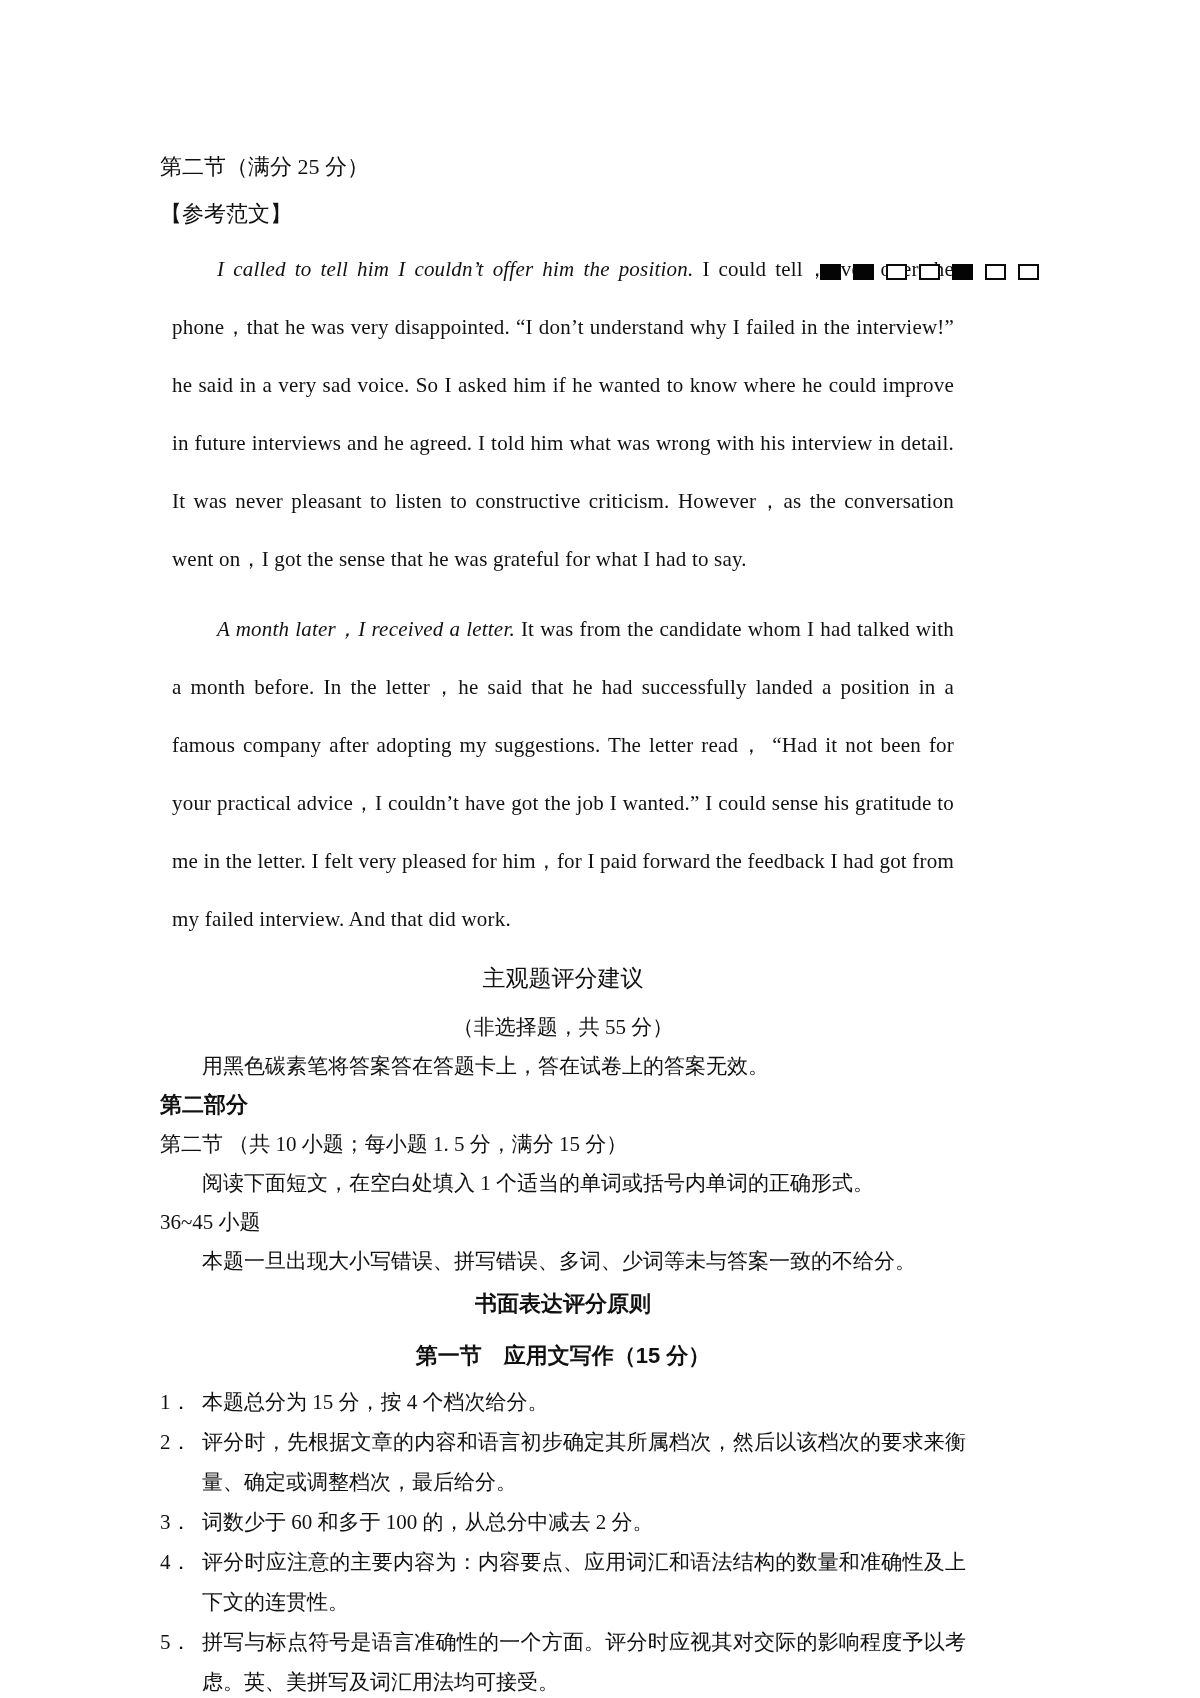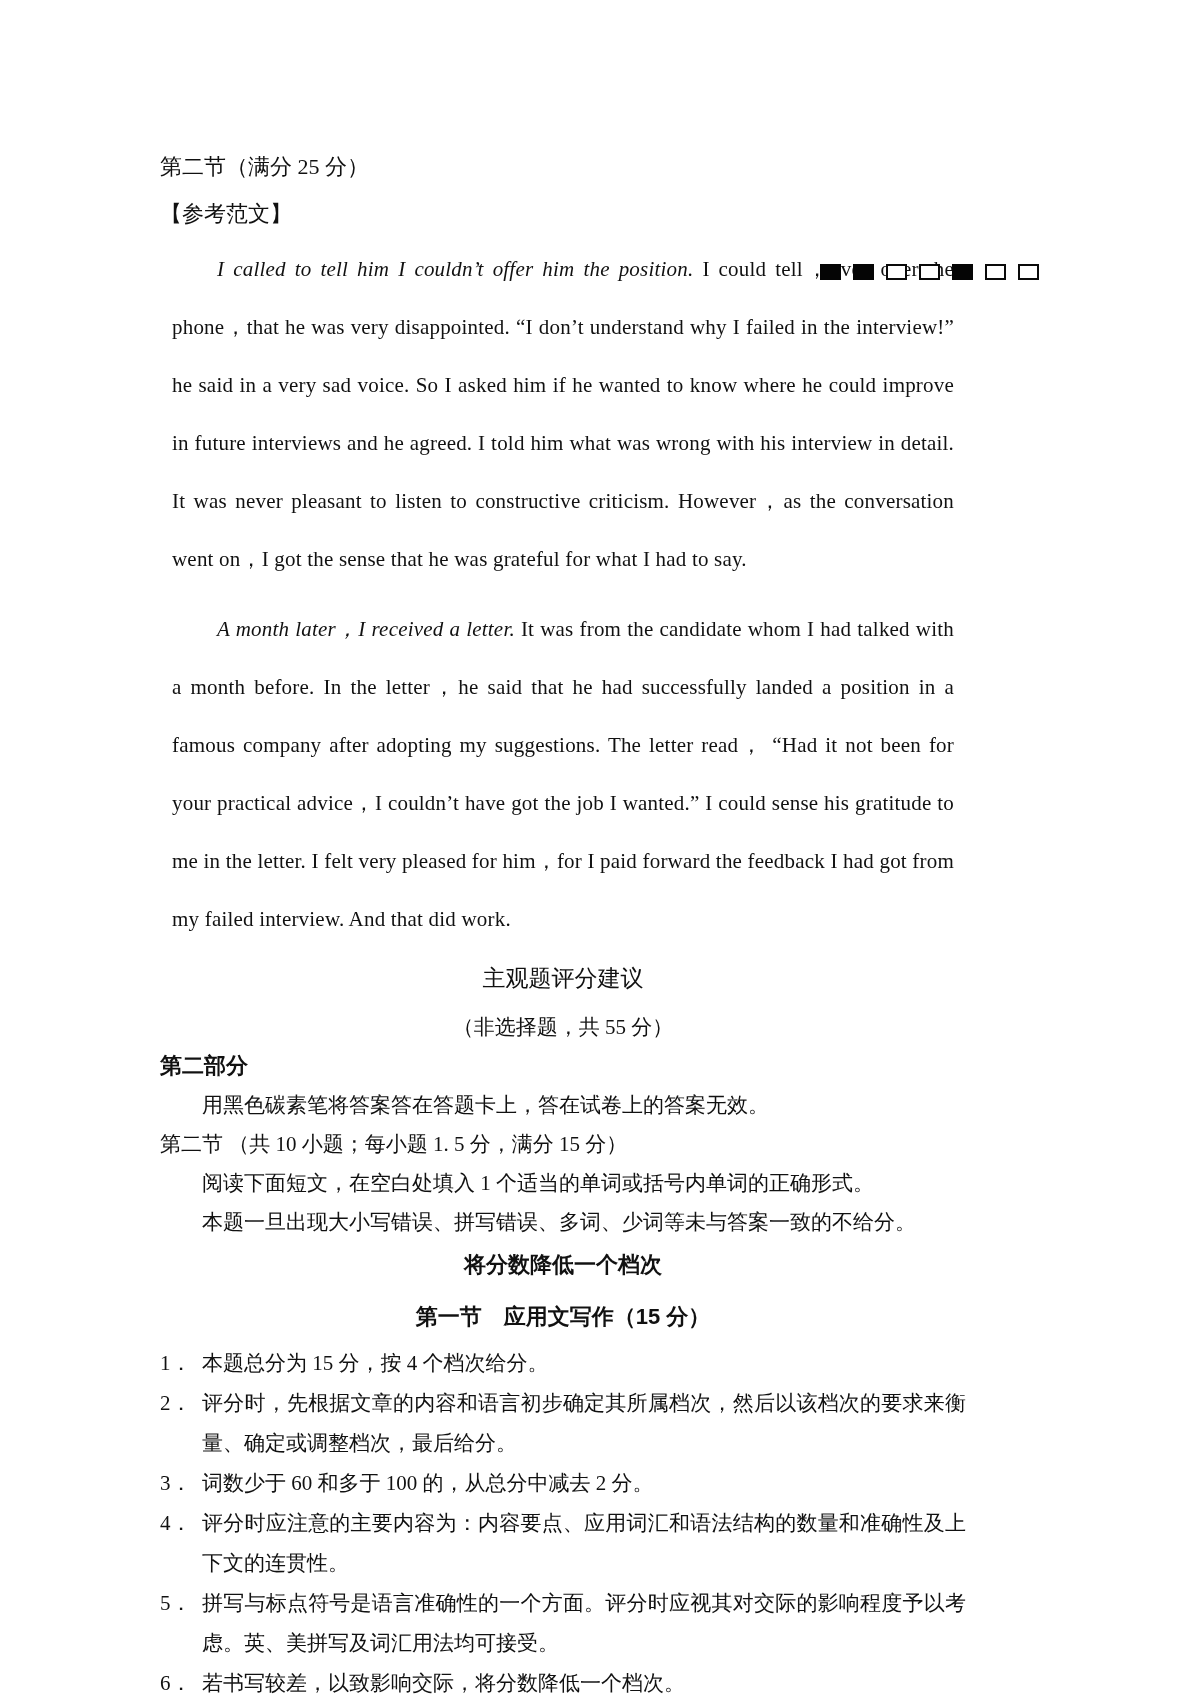--- a/index.html
+++ b/index.html
@@ -128,32 +128,33 @@
     <div class="ref-label cn">【参考范文】</div>
 
     <p class="essay first"><i>I called to tell him I couldn’t offer him the position.</i><span> I could tell，even over the phone，that he was very disappointed. “I don’t understand why I failed in the interview!” he said in a very sad voice. So I asked him if he wanted to know where he could improve in future interviews and he agreed. I told him what was wrong with his interview in detail. It was never pleasant to listen to constructive criticism. However，as the conversation went on，I got the sense that he was grateful for what I had to say.</span></p>
 
     <p class="essay"><i>A month later，I received a letter.</i><span> It was from the candidate whom I had talked with a month before. In the letter，he said that he had successfully landed a position in a famous company after adopting my suggestions. The letter read， “Had it not been for your practical advice，I couldn’t have got the job I wanted.”  I could sense his gratitude to me in the letter. I felt very pleased for him，for I paid forward the feedback I had got from my failed interview. And that did work.</span></p>
 
     <div class="center-title">主观题评分建议</div>
 
     <div class="center-sub">（非选择题，共 55 分）</div>
 
+    <div class="bodyline indent">用黑色碳素笔将答案答在答题卡上，答在试卷上的答案无效。</div>
+
     <div class="bodyline bold-heading">第二部分</div>
-
-    <div class="bodyline indent">用黑色碳素笔将答案答在答题卡上，答在试卷上的答案无效。</div>
 
     <div class="bodyline">第二节 （共 10 小题；每小题 1. 5 分，满分 15 分）</div>
 
     <div class="bodyline indent">阅读下面短文，在空白处填入 1 个适当的单词或括号内单词的正确形式。</div>
 
+    <div class="bodyline">36~45 小题</div>
 
     <div class="bodyline indent">本题一旦出现大小写错误、拼写错误、多词、少词等未与答案一致的不给分。</div>
 
-    <div class="center-title2">将分数降低一个档次</div>
+    <div class="center-title2">书面表达评分原则</div>
 
     <div class="sec1-heading bold-heading">第一节　应用文写作（15 分）</div>
 
     <div class="rules">
       <div class="rule">
         <span class="num">1．</span>
         <span class="txt">本题总分为 15 分，按 4 个档次给分。</span>
       </div>
       <div class="rule">
         <span class="num">2．</span>

